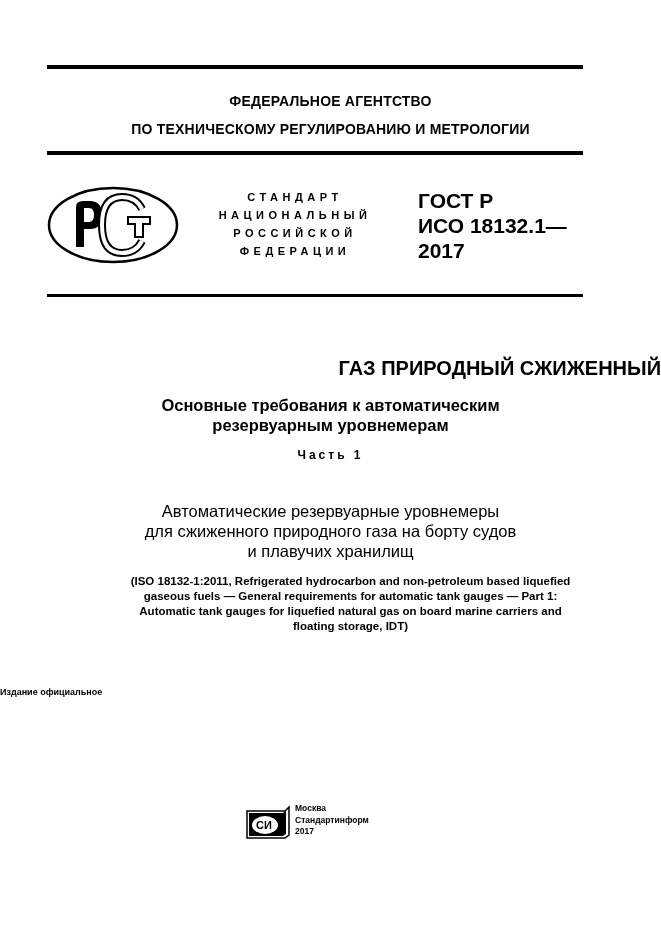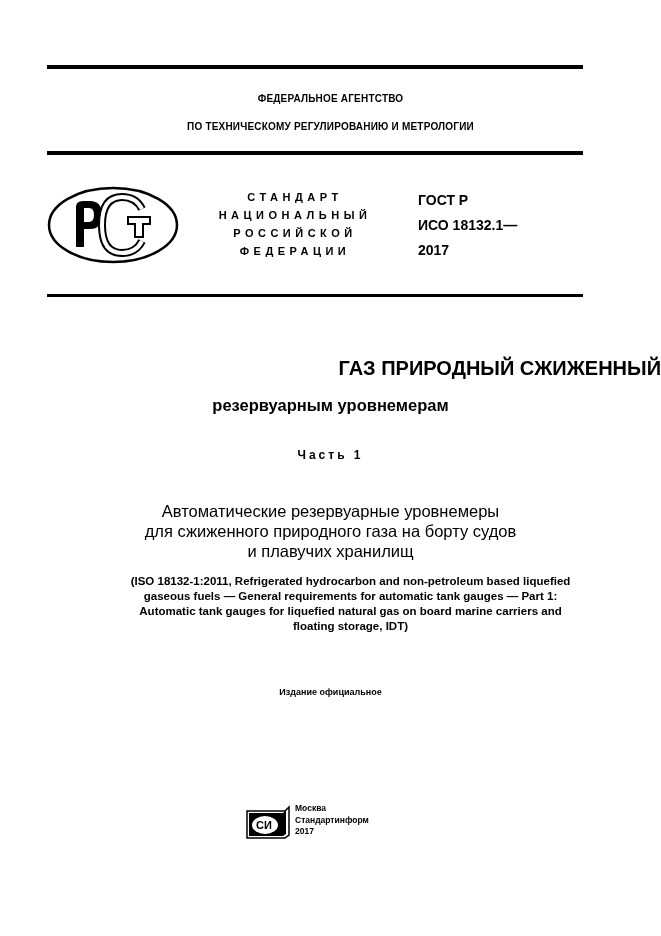--- a/index.html
+++ b/index.html
@@ -5,38 +5,38 @@
   html, body { margin: 0; padding: 0; background: #ffffff; }
   body {
     width: 661px; height: 936px; position: relative; overflow: hidden;
     font-family: "Liberation Sans", "DejaVu Sans", sans-serif; color: #000;
   }
   .rule { position: absolute; left: 47px; width: 536px; background: #000; }
   .rule.r1 { top: 65px; height: 4px; }
   .rule.r2 { top: 151px; height: 4px; }
   .rule.r3 { top: 294px; height: 3px; }
 
-  .agency { position: absolute; left: 0; width: 661px; text-align: center; font-weight: bold; font-size: 10px; letter-spacing: 0.2px; }
+  .agency { position: absolute; left: 0; width: 661px; text-align: center; font-weight: bold; font-size: 14px; letter-spacing: 0.2px; }
   .agency.l1 { top: 93px; }
   .agency.l2 { top: 121px; }
 
   .logo { position: absolute; left: 46px; top: 185px; width: 134px; width: 134px; height: 80px; }
 
   .natstd { position: absolute; left: 205px; top: 188px; width: 180px; text-align: center; font-weight: bold; font-size: 11px; letter-spacing: 4.5px; line-height: 18px; }
   .natstd div { white-space: nowrap; }
 
-  .gost { position: absolute; left: 418px; top: 188px; font-weight: bold; font-size: 14px; line-height: 25px; }
+  .gost { position: absolute; left: 418px; top: 188px; font-weight: bold; font-size: 21px; line-height: 25px; }
   .gost div { white-space: nowrap; }
 
   .title-main { position: absolute; left: 0; width: 661px; top: 357px; text-align: right; font-weight: bold; font-size: 20px; }
   .subtitle { position: absolute; left: 0; width: 661px; top: 395px; text-align: center; font-weight: bold; font-size: 16.5px; line-height: 20px; }
   .part { position: absolute; left: 0; width: 661px; top: 448px; text-align: center; font-weight: bold; font-size: 12px; letter-spacing: 3px; }
   .part-title { position: absolute; left: 0; width: 661px; top: 501px; text-align: center; font-weight: normal; font-size: 16.5px; line-height: 20px; }
   .iso-ref { position: absolute; left: 0; width: 661px; top: 574px; text-align: center; font-weight: bold; font-size: 11.5px; line-height: 15px; padding-left: 20px; }
-  .edition { position: absolute; left: 0; width: 661px; top: 687px; text-align: center; font-weight: bold; font-size: 9px; }
+  .edition { position: absolute; left: 0; width: 661px; top: 687px; font-weight: bold; font-size: 9px; }
 
   .publisher-logo { position: absolute; left: 245px; top: 805px; width: 46px; height: 35px; }
   .publisher { position: absolute; left: 295px; top: 803px; width: 70px; text-align: left; font-weight: bold; font-size: 8.5px; line-height: 11.5px; }
 </style>
 </head>
 <body>
 
 <div class="rule r1"></div>
 <div class="agency l1">ФЕДЕРАЛЬНОЕ АГЕНТСТВО</div>
 <div class="agency l2">ПО ТЕХНИЧЕСКОМУ РЕГУЛИРОВАНИЮ И МЕТРОЛОГИИ</div>
@@ -64,20 +64,21 @@
   <div>ГОСТ Р</div>
   <div>ИСО 18132.1—</div>
   <div>2017</div>
 </div>
 
 <div class="rule r3"></div>
 
 <div class="title-main">ГАЗ ПРИРОДНЫЙ СЖИЖЕННЫЙ</div>
 
 <div class="subtitle">
+  <div>Основные требования к автоматическим</div>
   <div>резервуарным уровнемерам</div>
 </div>
 
 <div class="part">Часть 1</div>
 
 <div class="part-title">
   <div>Автоматические резервуарные уровнемеры</div>
   <div>для сжиженного природного газа на борту судов</div>
   <div>и плавучих хранилищ</div>
 </div>

